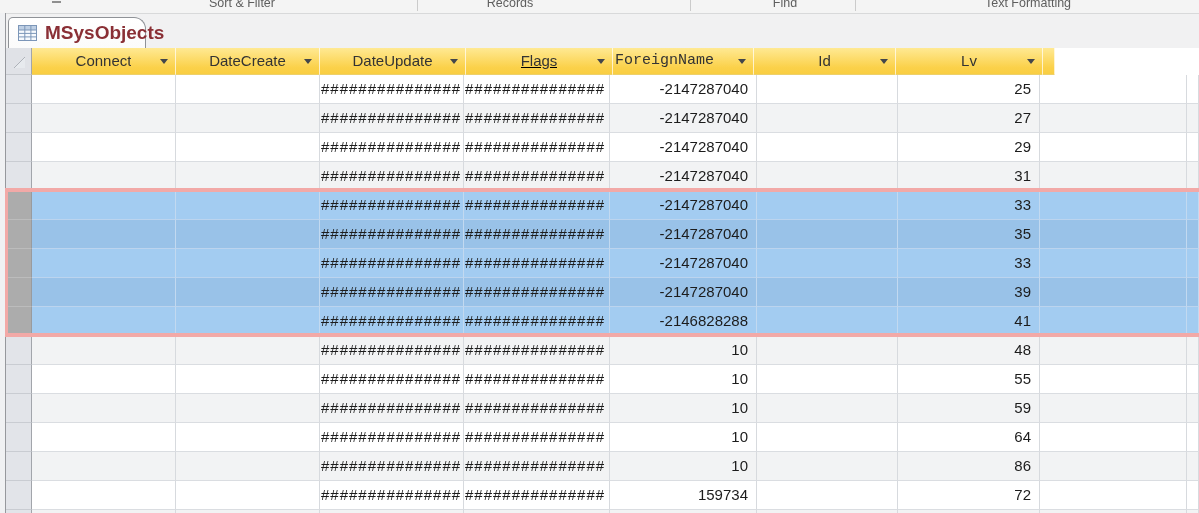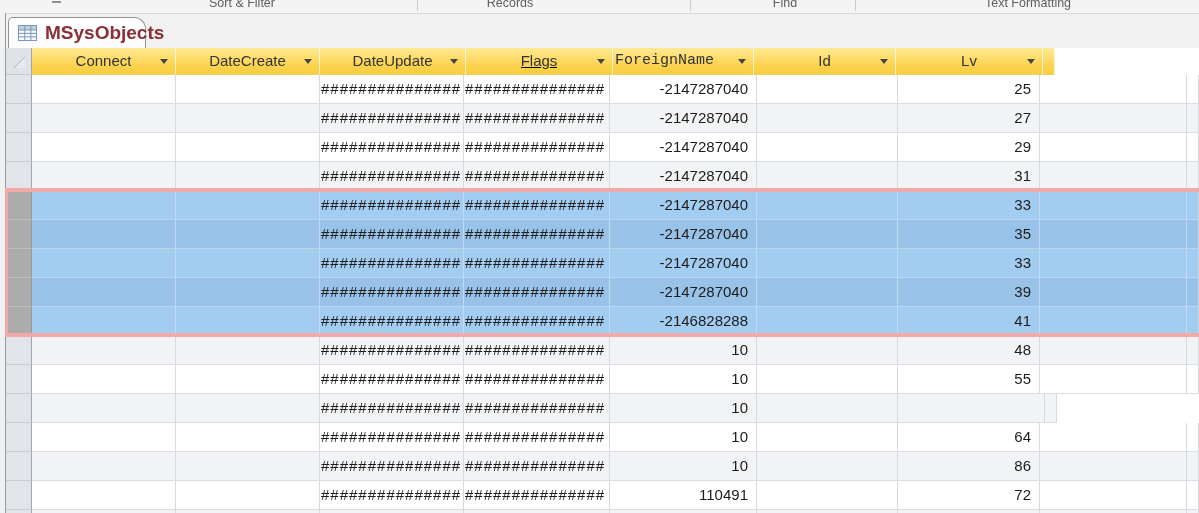--- a/index.html
+++ b/index.html
@@ -267,20 +267,21 @@
           <div class="cell" style="width: 12px;"></div>
         </div>
         <div class="row alt">
           <div class="sel"></div>
           <div class="cell" style="width: 144px;"></div>
           <div class="cell" style="width: 144px;"></div>
           <div class="cell hash" style="width: 144px;">###############</div>
           <div class="cell hash" style="width: 146px;">###############</div>
           <div class="cell align-right" style="width: 147px;">10</div>
           <div class="cell" style="width: 141px;"></div>
+          <div class="cell align-right" style="width: 142px;">59</div>
           <div class="cell align-right" style="width: 147px;"></div>
           <div class="cell" style="width: 12px;"></div>
         </div>
         <div class="row">
           <div class="sel"></div>
           <div class="cell" style="width: 144px;"></div>
           <div class="cell" style="width: 144px;"></div>
           <div class="cell hash" style="width: 144px;">###############</div>
           <div class="cell hash" style="width: 146px;">###############</div>
           <div class="cell align-right" style="width: 147px;">10</div>
@@ -300,21 +301,21 @@
           <div class="cell align-right" style="width: 142px;">86</div>
           <div class="cell align-right" style="width: 147px;"></div>
           <div class="cell" style="width: 12px;"></div>
         </div>
         <div class="row">
           <div class="sel"></div>
           <div class="cell" style="width: 144px;"></div>
           <div class="cell" style="width: 144px;"></div>
           <div class="cell hash" style="width: 144px;">###############</div>
           <div class="cell hash" style="width: 146px;">###############</div>
-          <div class="cell align-right" style="width: 147px;">110491</div>
+          <div class="cell align-right" style="width: 147px;">159734</div>
           <div class="cell" style="width: 141px;"></div>
           <div class="cell align-right" style="width: 142px;">72</div>
           <div class="cell align-right" style="width: 147px;"></div>
           <div class="cell" style="width: 12px;"></div>
         </div>
         <div class="row alt">
           <div class="sel"></div>
           <div class="cell" style="width: 144px;"></div>
           <div class="cell" style="width: 144px;"></div>
           <div class="cell" style="width: 144px;"></div>

